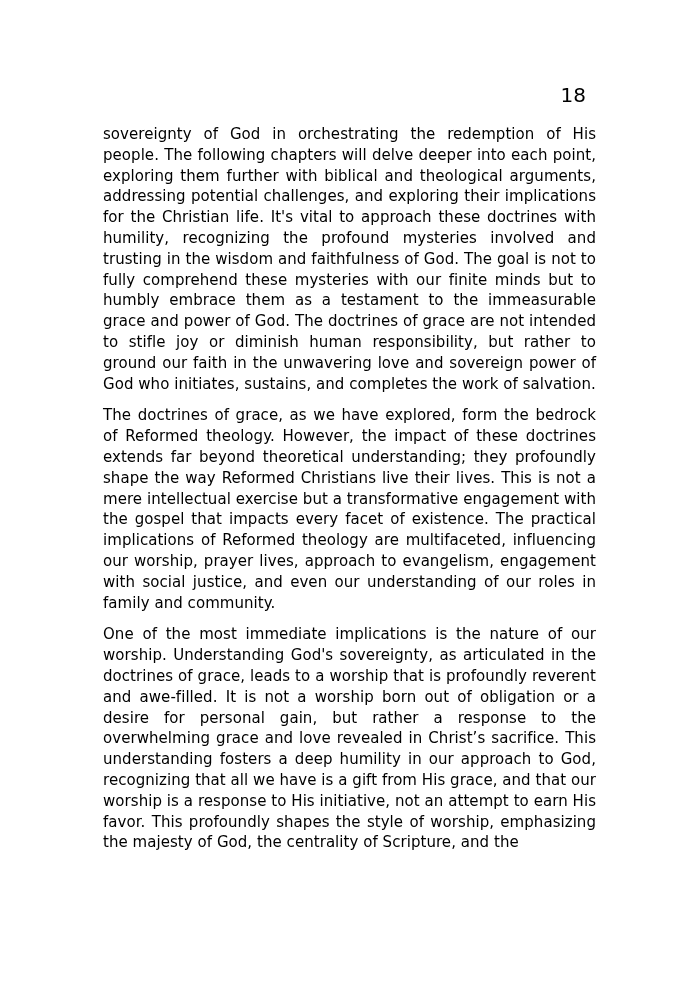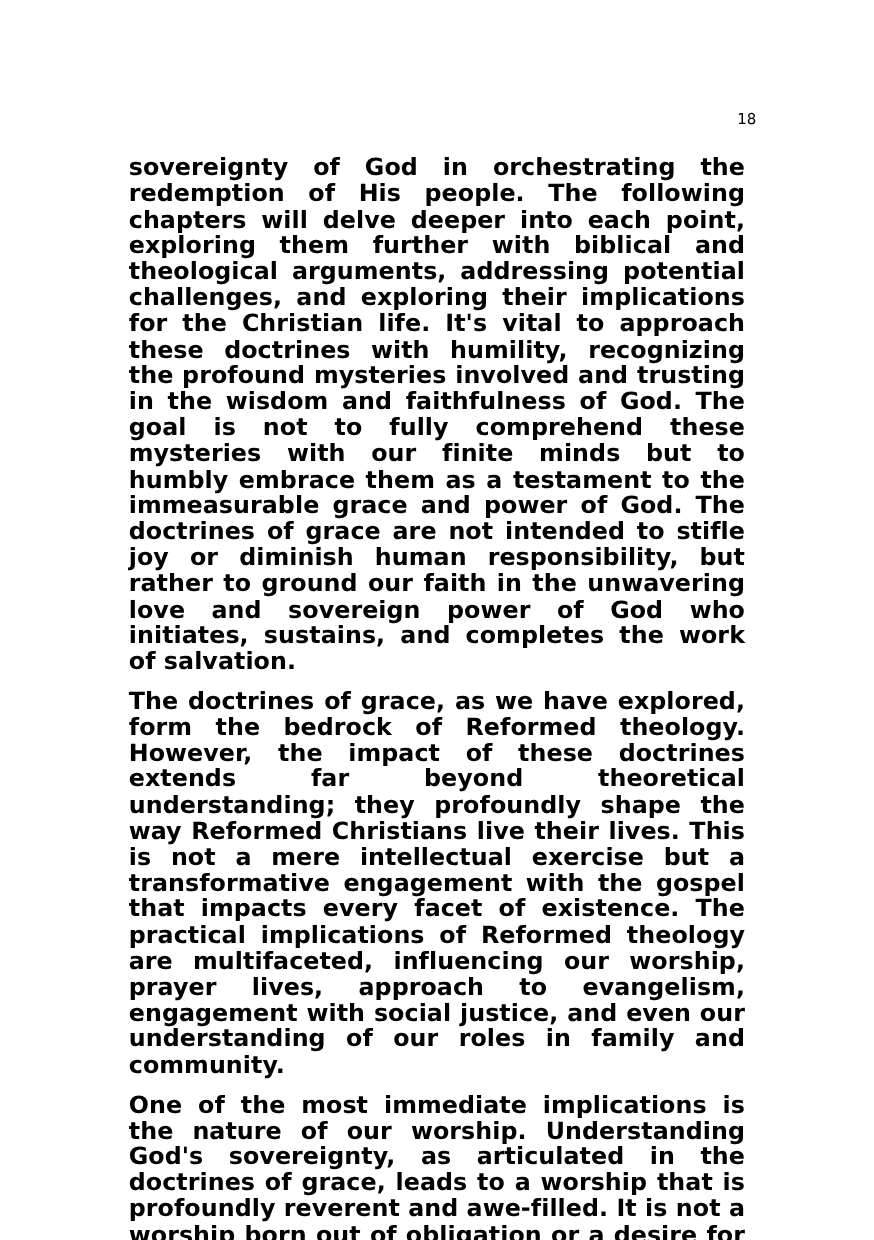--- a/index.html
+++ b/index.html
@@ -11,39 +11,38 @@
       width: 699px;
       height: 992px;
       position: relative;
       overflow: hidden;
       color: #000000;
       font-family: "DejaVu Sans", sans-serif;
     }
     .page-number {
       position: absolute;
       top: 86px;
-      right: 94px;
-      font-size: 12px;
+      right: 113px;
+      font-size: 20px;
       line-height: 18px;
       text-align: center;
     }
     .text-block {
       position: absolute;
       top: 124px;
       left: 103px;
       width: 493px;
     }
     .para {
       margin: 0 0 11px 0;
-      font-size: 19px;
+      font-size: 15px;
       line-height: 20.8px;
       text-align: justify;
       letter-spacing: 0.05px;
       word-spacing: 0px;
-      font-weight: bold;
     }
   </style>
 </head>
 <body>
 
 <div class="page-number">18</div>
 
 <div class="text-block">
   <p class="para">sovereignty of God in orchestrating the redemption of His people. The following chapters will delve deeper into each point, exploring them further with biblical and theological arguments, addressing potential challenges, and exploring their implications for the Christian life. It's vital to approach these doctrines with humility, recognizing the profound mysteries involved and trusting in the wisdom and faithfulness of God. The goal is not to fully comprehend these mysteries with our finite minds but to humbly embrace them as a testament to the immeasurable grace and power of God. The doctrines of grace are not intended to stifle joy or diminish human responsibility, but rather to ground our faith in the unwavering love and sovereign power of God who initiates, sustains, and completes the work of salvation.</p>
   <p class="para">The doctrines of grace, as we have explored, form the bedrock of Reformed theology. However, the impact of these doctrines extends far beyond theoretical understanding; they profoundly shape the way Reformed Christians live their lives. This is not a mere intellectual exercise but a transformative engagement with the gospel that impacts every facet of existence. The practical implications of Reformed theology are multifaceted, influencing our worship, prayer lives, approach to evangelism, engagement with social justice, and even our understanding of our roles in family and community.</p>

